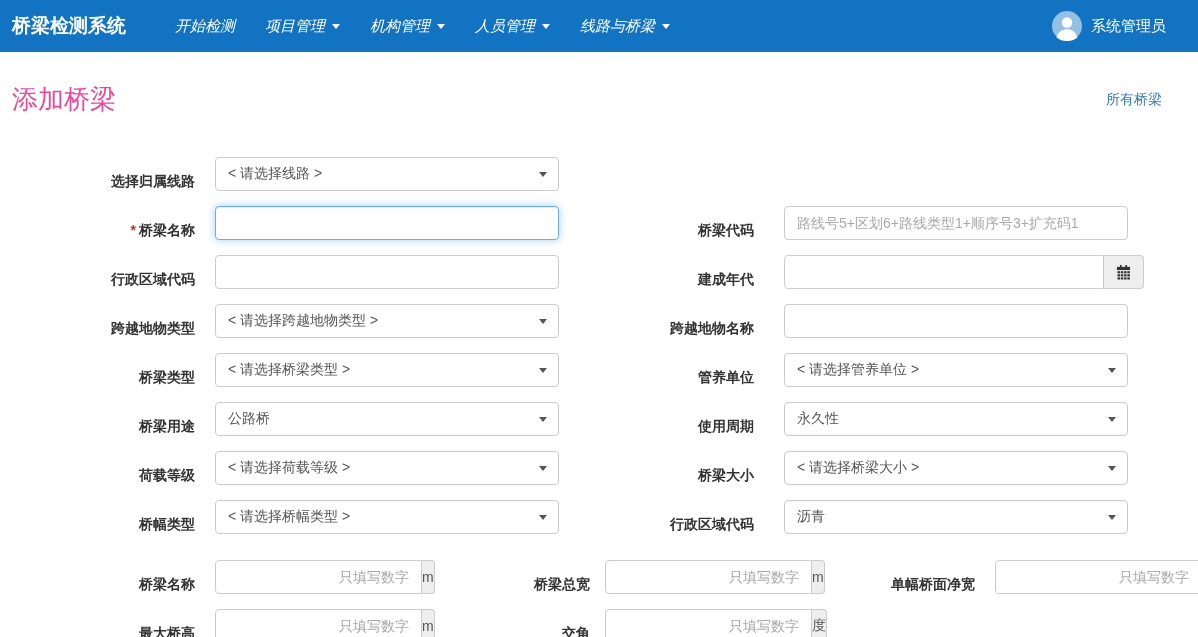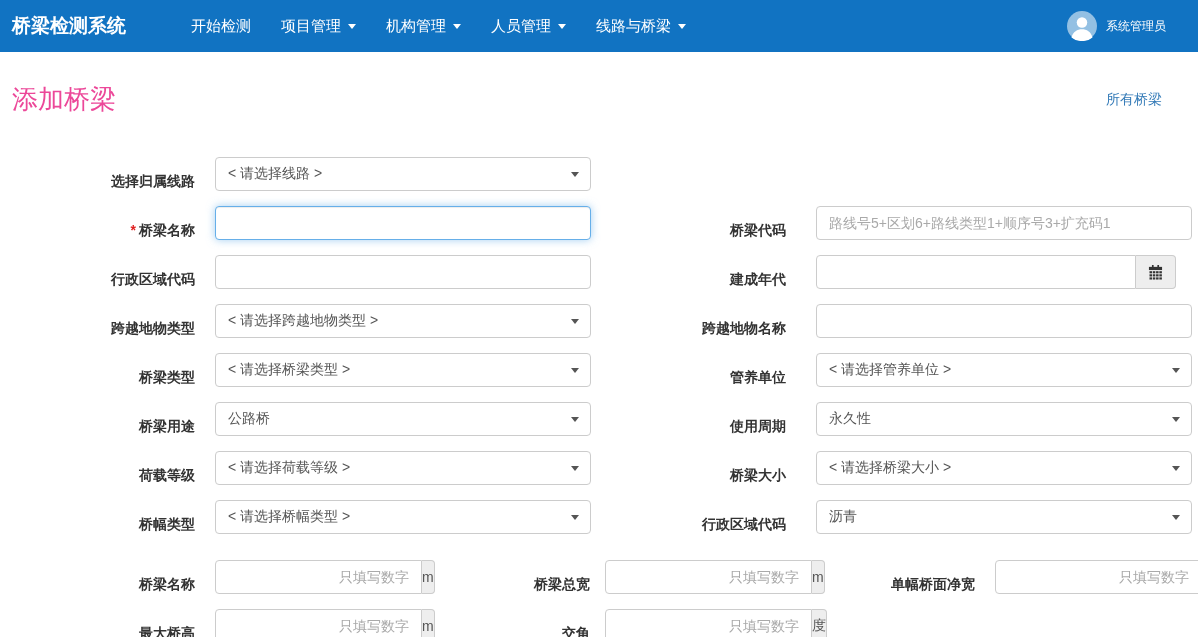--- a/index.html
+++ b/index.html
@@ -1,45 +1,45 @@
 <!DOCTYPE html>
 <html><head>
 <meta charset="utf-8">
 <style>
   * { margin:0; padding:0; box-sizing:border-box; }
   html,body { width:1198px; height:637px; overflow:hidden; background:#fff;
     font-family:"Liberation Sans","DejaVu Sans",sans-serif; }
 
   
-  .navbar { height:52px; background:#1173c2; display:flex; align-items:center; color:#fff;gap:16px; }
+  .navbar { height:52px; background:#1173c2; display:flex; align-items:center; color:#fff; }
   .brand { font-size:19px; font-weight:bold; padding:0 12px; white-space:nowrap; }
   .nav { display:flex; margin-left:22px; height:100%; }
   .nav-item { padding:0 15px; font-size:15px; color:#fff; display:flex; align-items:center; gap:7px;
-    cursor:pointer; white-space:nowrap; }
+    cursor:pointer; white-space:nowrap;font-style:italic; }
   .caret { width:0; height:0; border-left:4px solid transparent; border-right:4px solid transparent;
     border-top:5px solid #fff; display:inline-block; }
   .nav-right { margin-left:auto; display:flex; align-items:center; gap:9px; padding-right:32px;
-    font-size:12px; cursor:pointer; }
+    font-size:15px; cursor:pointer; }
   .avatar { width:30px; height:30px; display:block; }
 
   
   .page-header { display:flex; justify-content:space-between; align-items:center;
     padding:30px 36px 0 12px; }
   .page-title { font-size:26px; font-weight:500; color:#ec4899; }
   .all-link { font-size:14px; color:#337ab7; text-decoration:none; cursor:pointer; }
 
   
   .form { margin-top:40px; }
   .frow { display:flex; align-items:flex-end; margin-bottom:15px; }
   .flabel { font-size:14px; font-weight:bold; color:#333; text-align:right; white-space:nowrap; }
   .l-label { width:215px; padding-right:20px; }
   .r-label { width:225px; padding-right:30px; }
   .req { color:#e02121; margin-right:3px; font-size:14px; }
 
-  .control { width:376px; height:34px; border:1px solid #ccc; border-radius:4px;
+  .control { width:344px; height:34px; border:1px solid #ccc; border-radius:4px;
     font-size:14px; padding:6px 12px; color:#555; background:#fff;
     font-family:"Liberation Sans","DejaVu Sans",sans-serif; }
   input.control { outline:none; }
   input.control::placeholder { color:#a9a9a9; }
   .focused { border-color:#66afe9; box-shadow:inset 0 1px 1px rgba(0,0,0,.075),0 0 8px rgba(102,175,233,.6); }
 
   .select { position:relative; display:flex; align-items:center; cursor:pointer; }
   .select-value { font-size:14px; color:#555; white-space:nowrap; }
   .caret-down { position:absolute; right:11px; top:14px; width:0; height:0;
     border-left:4px solid transparent; border-right:4px solid transparent; border-top:5px solid #555; }

